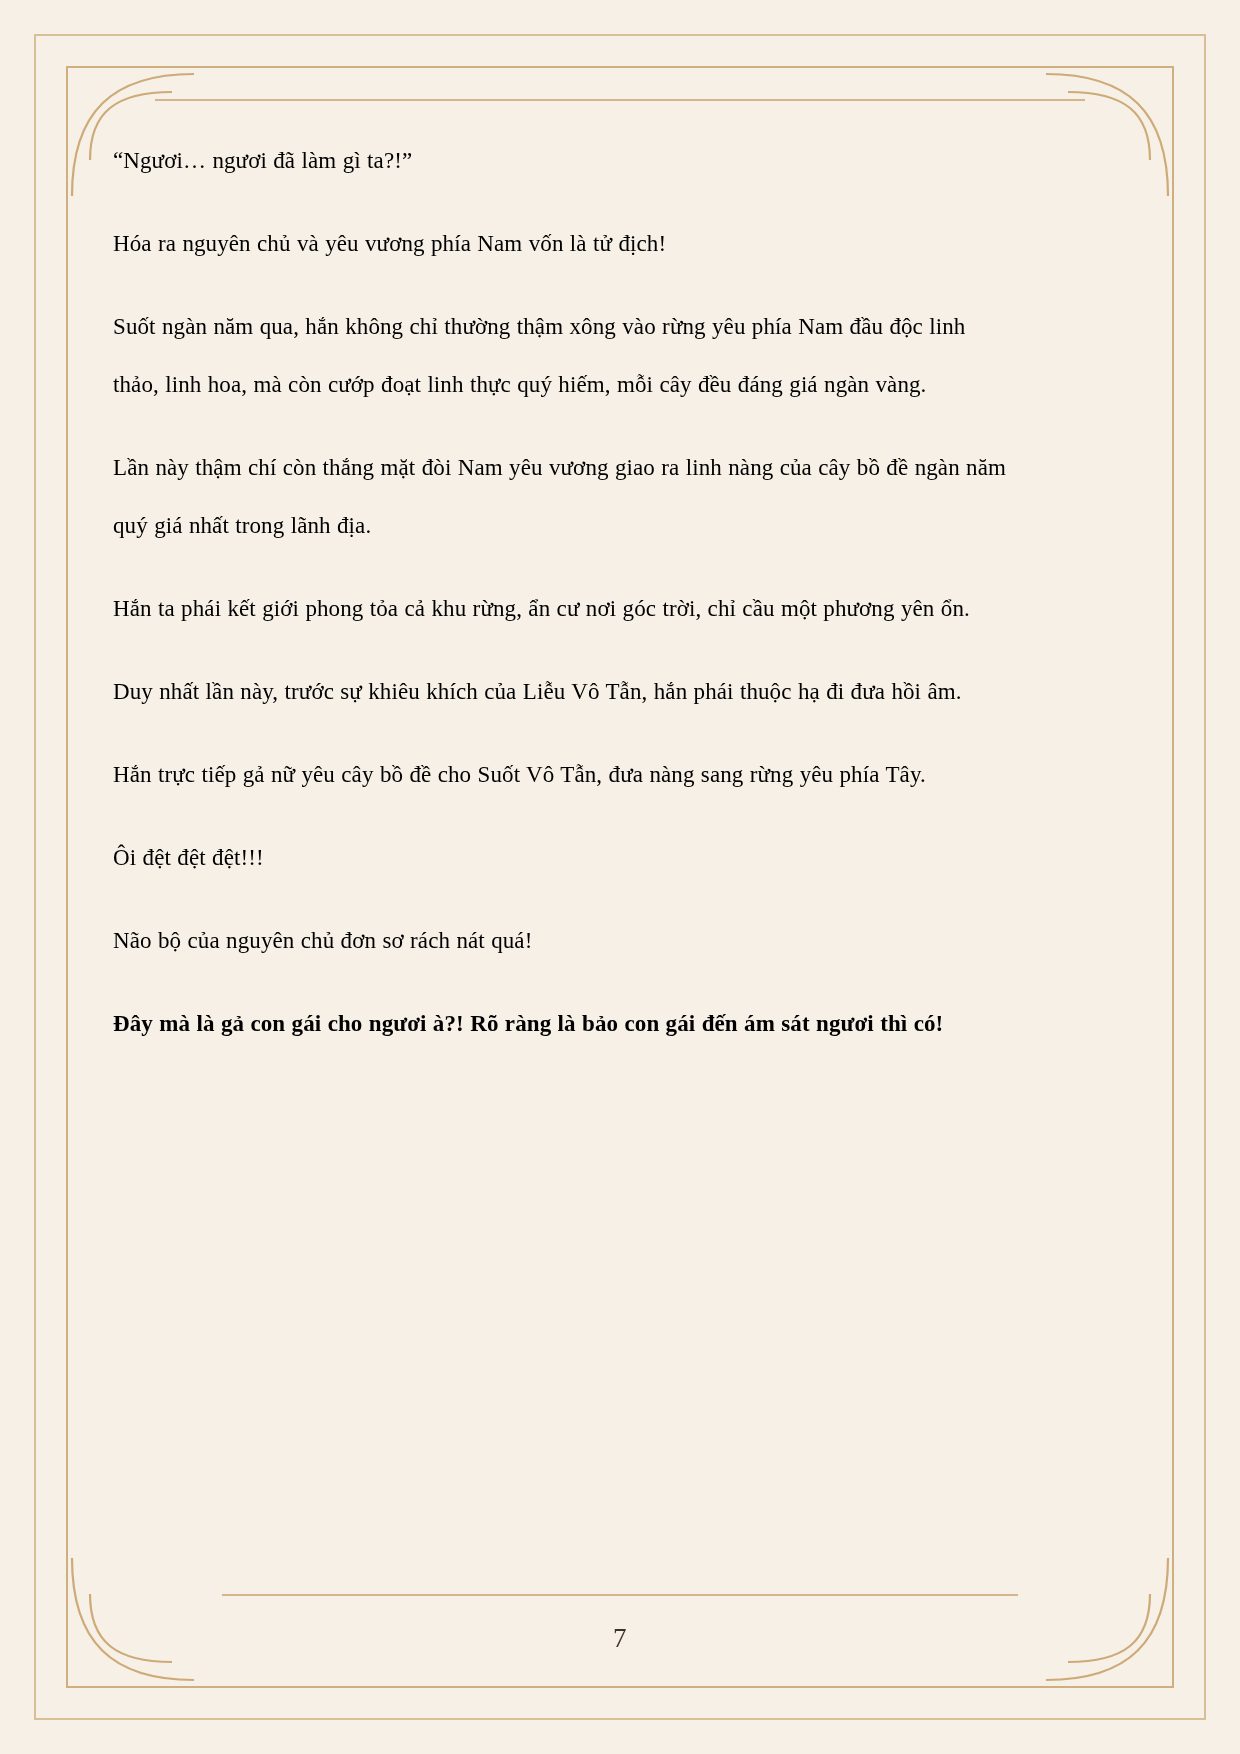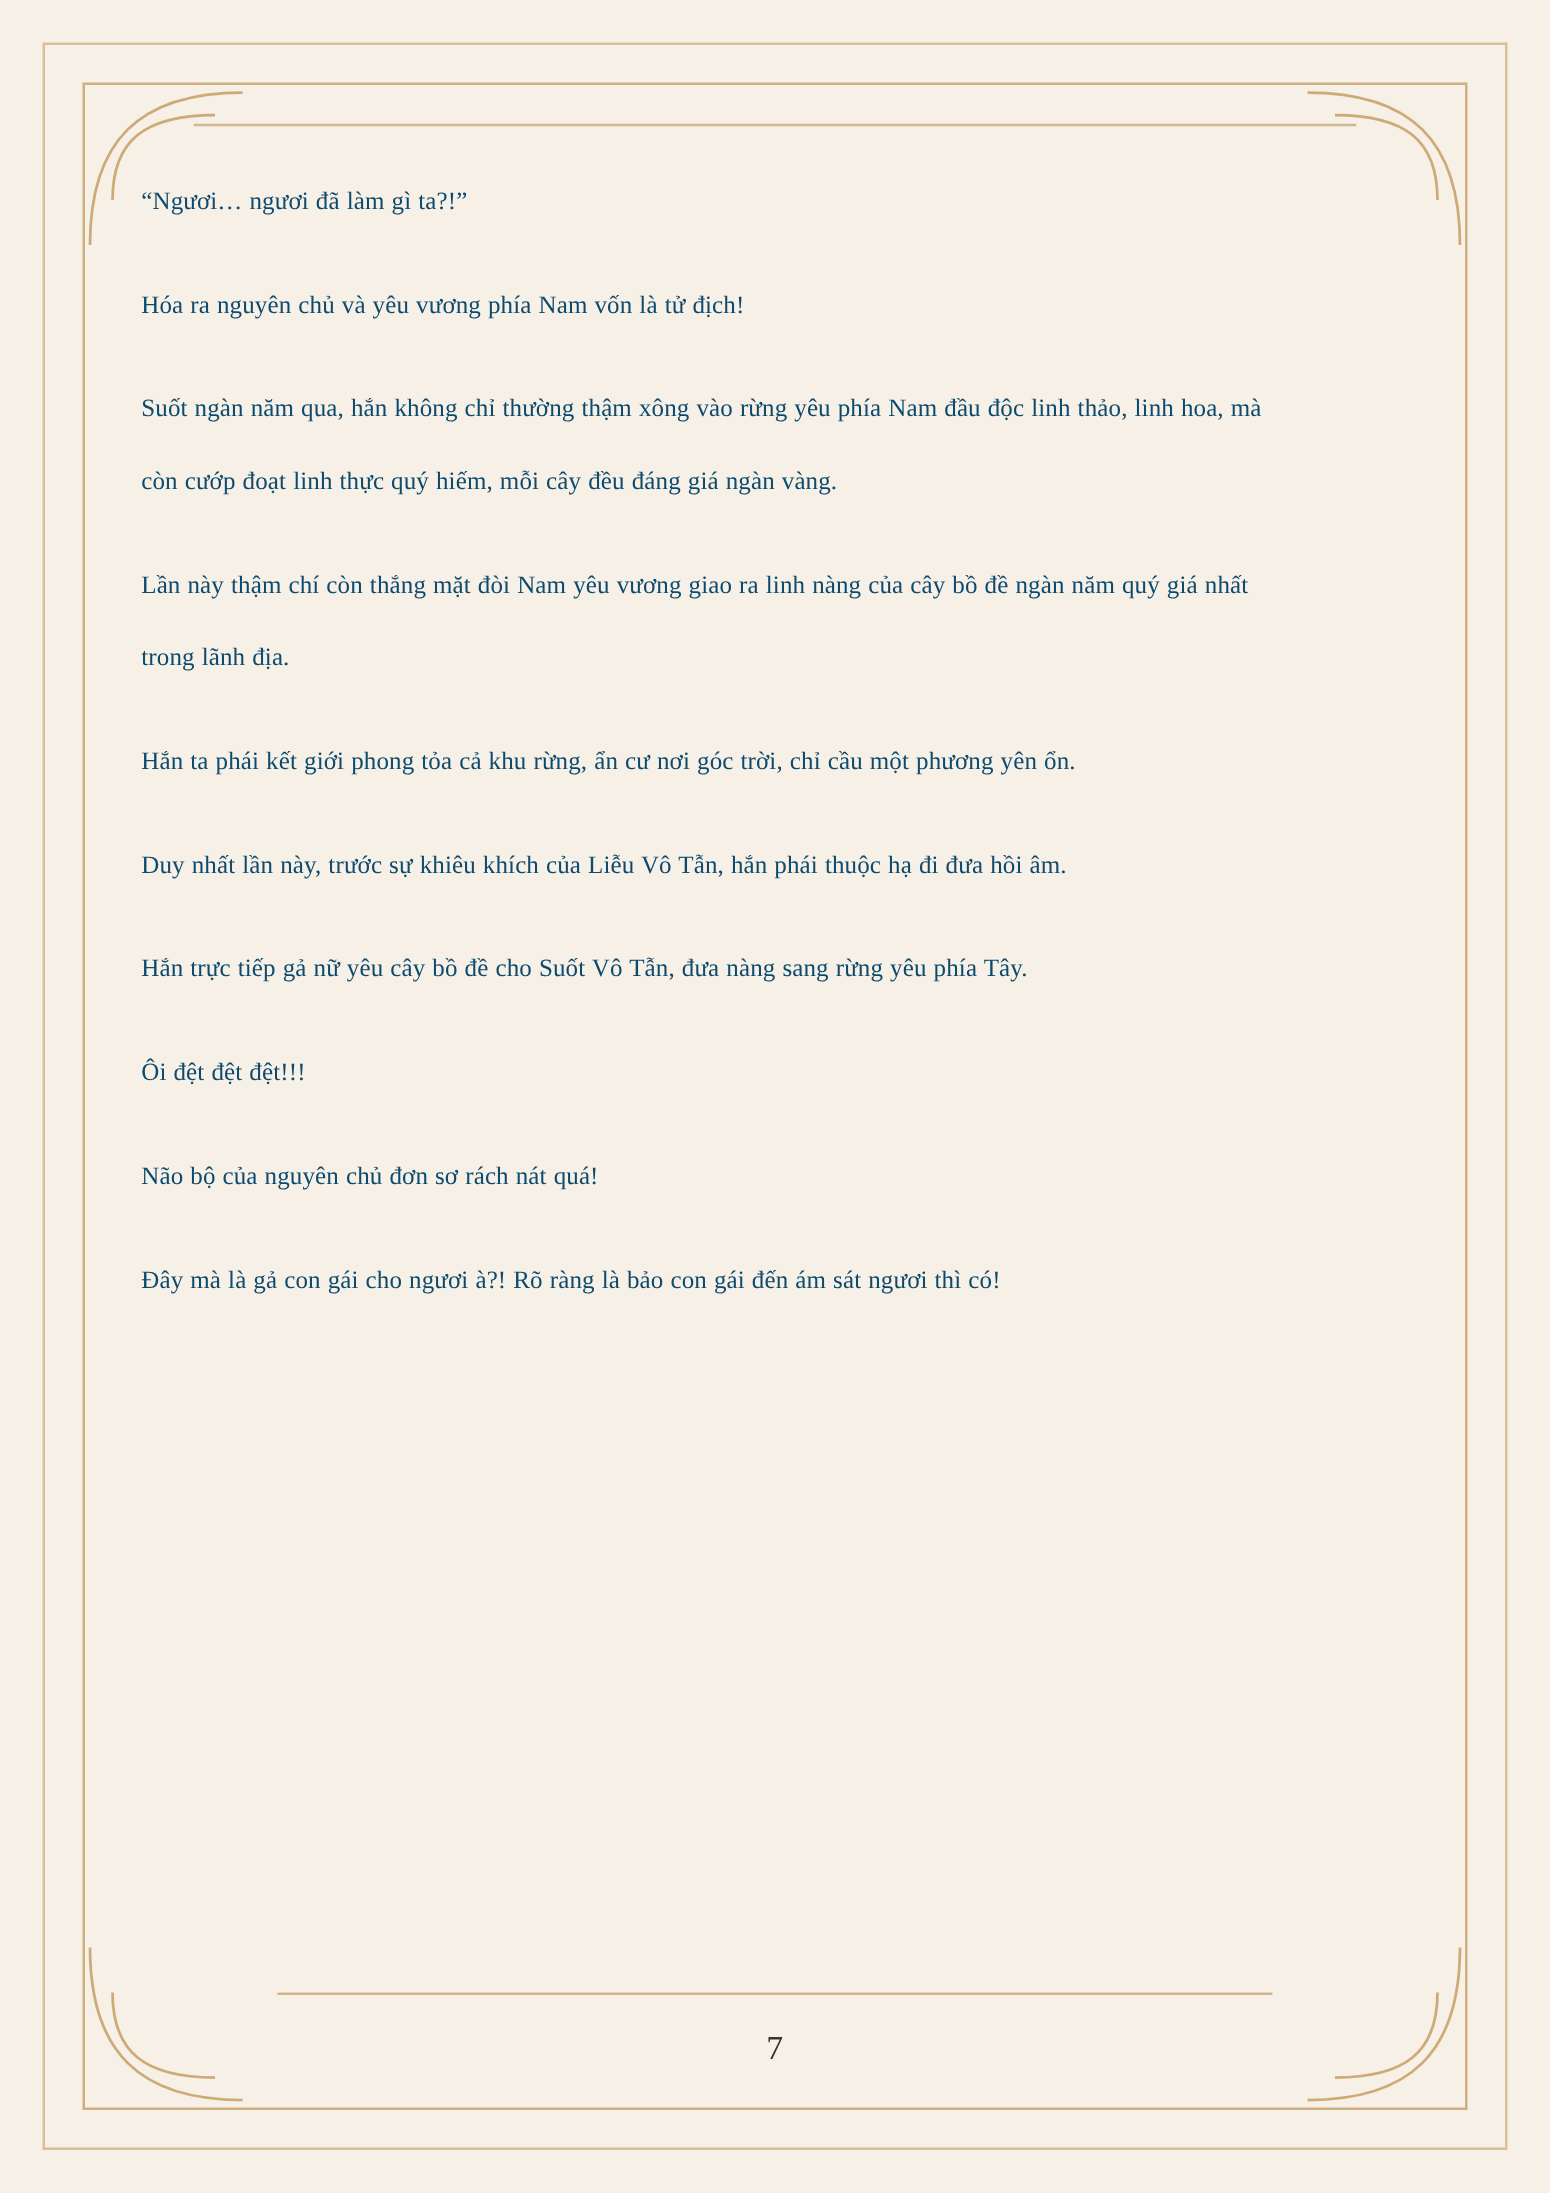--- a/index.html
+++ b/index.html
@@ -89,28 +89,28 @@
 
   
   .content {
     position: absolute;
     left: 113px;
     top: 132px;
     width: 900px;
   }
   .content p {
     margin: 0 0 25px 0;
-    font-size: 20px;
+    font-size: 23px;
     line-height: 58px;
-    color: #0c4a6e;
+    color: #000000;
     text-align: left;
     letter-spacing: 0.1px;
     word-spacing: 0.5px;
   }
-  .content p:last-child { margin-bottom: 0; }
+  .content p:last-child { margin-bottom: 0; font-weight: bold; }
 </style>
 </head>
 <body>
 
 <div class="page">
 
   <div class="border-outer"></div>
   <div class="border-inner"></div>
 
   <div class="corner corner-tl">

